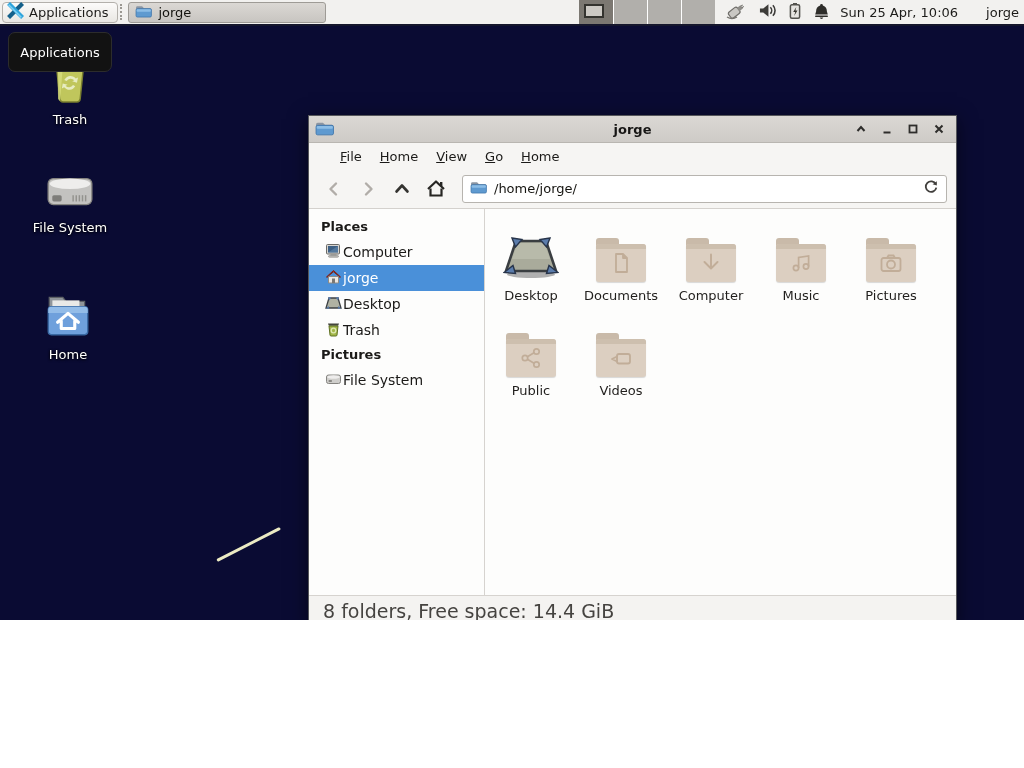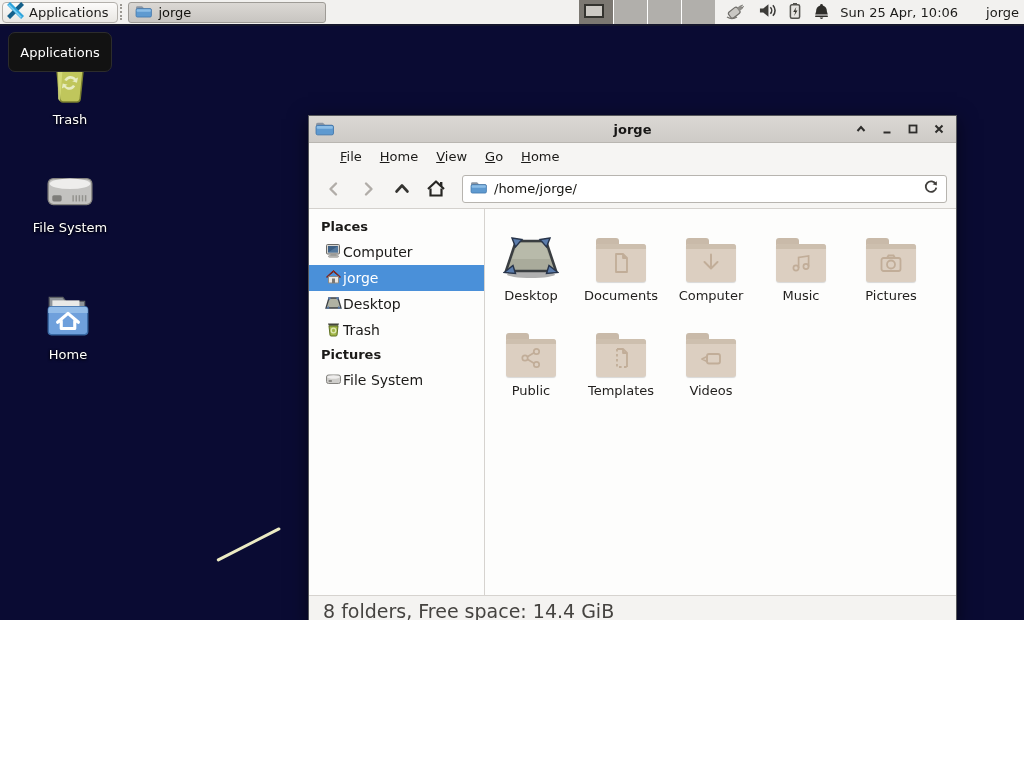--- a/index.html
+++ b/index.html
@@ -478,33 +478,20 @@
                   <circle cx="7" cy="13" r="2.7" fill="none" stroke="#c1ad98" stroke-width="1.7"></circle>
                   <circle cx="18.5" cy="6.5" r="2.7" fill="none" stroke="#c1ad98" stroke-width="1.7"></circle>
                   <circle cx="18.5" cy="19.5" r="2.7" fill="none" stroke="#c1ad98" stroke-width="1.7"></circle>
                   <path d="M9.4,11.7 L16,7.8 M9.4,14.3 L16,18.2" stroke="#c1ad98" stroke-width="1.7"></path>
                 </svg>
               </span>
             </div>
             <span class="file-label">Public</span>
           </div>
 
-          <div class="file-item">
-            <div class="icon-box">
-              <span class="bfolder">
-                <span class="tab"></span>
-                  <span class="bod"></span>
-                <svg class="glyph" width="26" height="26" viewBox="0 0 26 26">
-                  <path d="M9,4 h6 l4,4 v14 M15,4 v4 h4" fill="none" stroke="#c1ad98" stroke-width="1.8" stroke-linejoin="round"></path>
-                  <path d="M9,4 v18 h10" fill="none" stroke="#c1ad98" stroke-width="1.8" stroke-dasharray="2.6,2.4"></path>
-                </svg>
-              </span>
-            </div>
-            <span class="file-label">Templates</span>
-          </div>
 
           <div class="file-item">
             <div class="icon-box">
               <span class="bfolder">
                 <span class="tab"></span>
                   <span class="bod"></span>
                 <svg class="glyph" width="26" height="26" viewBox="0 0 26 26">
                   <rect x="9" y="9" width="13" height="9.5" rx="2" fill="none" stroke="#c1ad98" stroke-width="1.8"></rect>
                   <polygon points="9,11.5 4,14 9,16.5" fill="none" stroke="#c1ad98" stroke-width="1.8" stroke-linejoin="round"></polygon>
                 </svg>

